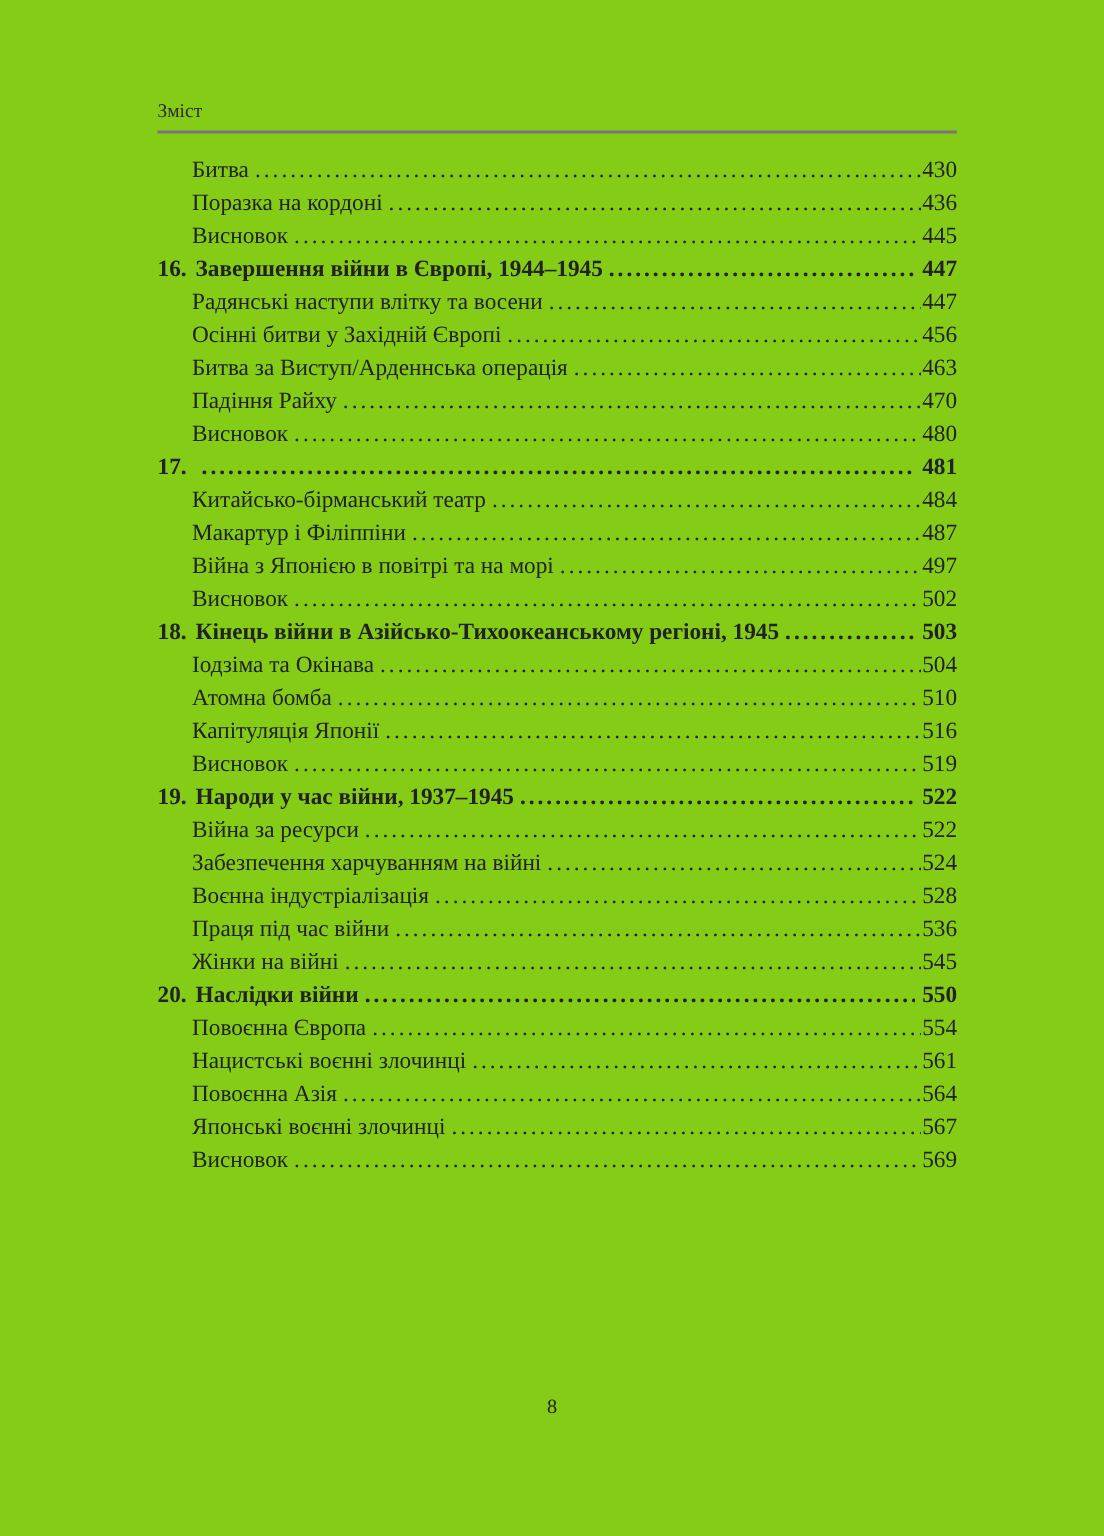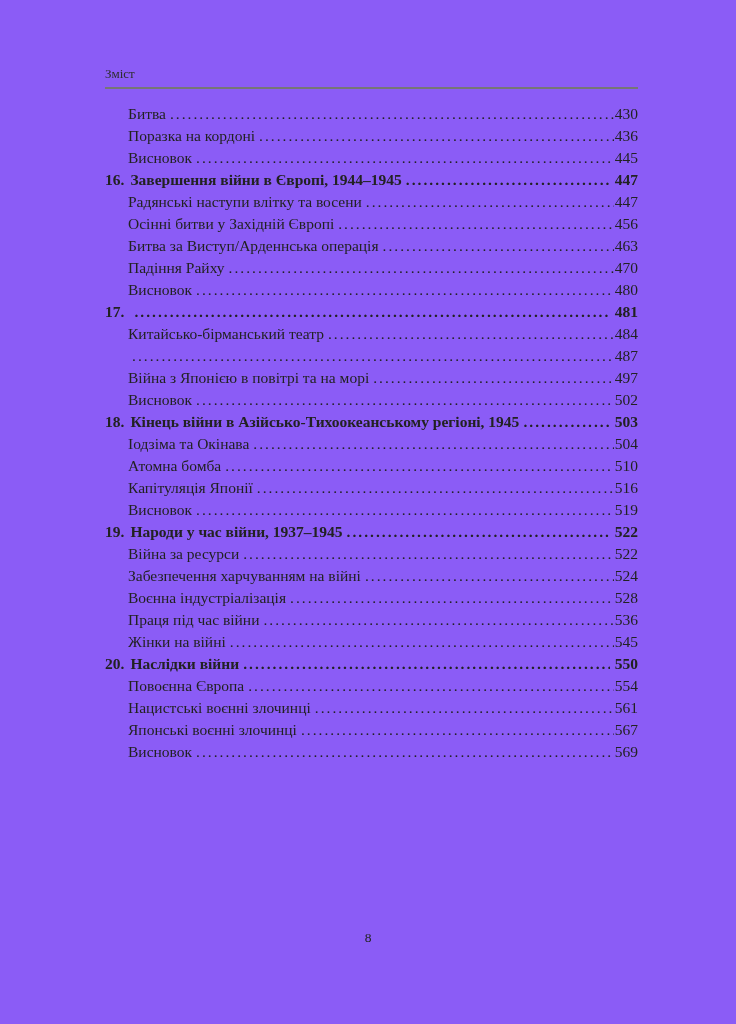--- a/index.html
+++ b/index.html
@@ -10,21 +10,21 @@
   body {
     width: 736px;
     height: 1024px;
     font-family: "Liberation Serif", "DejaVu Serif", serif;
     color: #222222;
   }
   .sheet {
     position: relative;
     width: 736px;
     height: 1024px;
-    background: #8b5cf6;
+    background: #84cc16;
     overflow: hidden;
   }
   .content {
     position: absolute;
     left: 105px;
     top: 66px;
     width: 533px;
   }
   .running-head {
     font-size: 13px;
@@ -142,20 +142,21 @@
           <span class="num">17.</span>
           <span class="dots"></span>
           <span class="pg">481</span>
         </div>
         <div class="toc-row sub">
           <span class="lbl">Китайсько-бірманський театр</span>
           <span class="dots"></span>
           <span class="pg">484</span>
         </div>
         <div class="toc-row sub">
+          <span class="lbl">Макартур і Філіппіни</span>
           <span class="dots"></span>
           <span class="pg">487</span>
         </div>
         <div class="toc-row sub">
           <span class="lbl">Війна з Японією в повітрі та на морі</span>
           <span class="dots"></span>
           <span class="pg">497</span>
         </div>
         <div class="toc-row sub">
           <span class="lbl">Висновок</span>
@@ -227,20 +228,25 @@
         </div>
         <div class="toc-row sub">
           <span class="lbl">Повоєнна Європа</span>
           <span class="dots"></span>
           <span class="pg">554</span>
         </div>
         <div class="toc-row sub">
           <span class="lbl">Нацистські воєнні злочинці</span>
           <span class="dots"></span>
           <span class="pg">561</span>
+        </div>
+        <div class="toc-row sub">
+          <span class="lbl">Повоєнна Азія</span>
+          <span class="dots"></span>
+          <span class="pg">564</span>
         </div>
         <div class="toc-row sub">
           <span class="lbl">Японські воєнні злочинці</span>
           <span class="dots"></span>
           <span class="pg">567</span>
         </div>
         <div class="toc-row sub">
           <span class="lbl">Висновок</span>
           <span class="dots"></span>
           <span class="pg">569</span>

